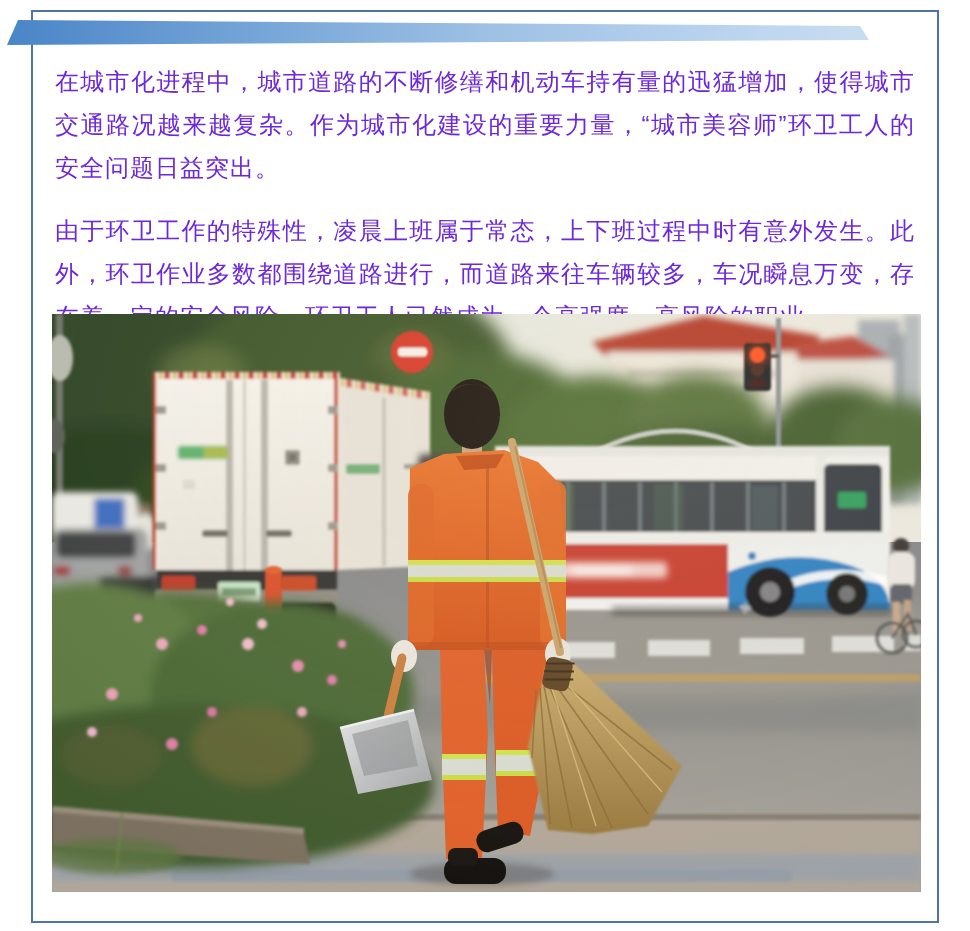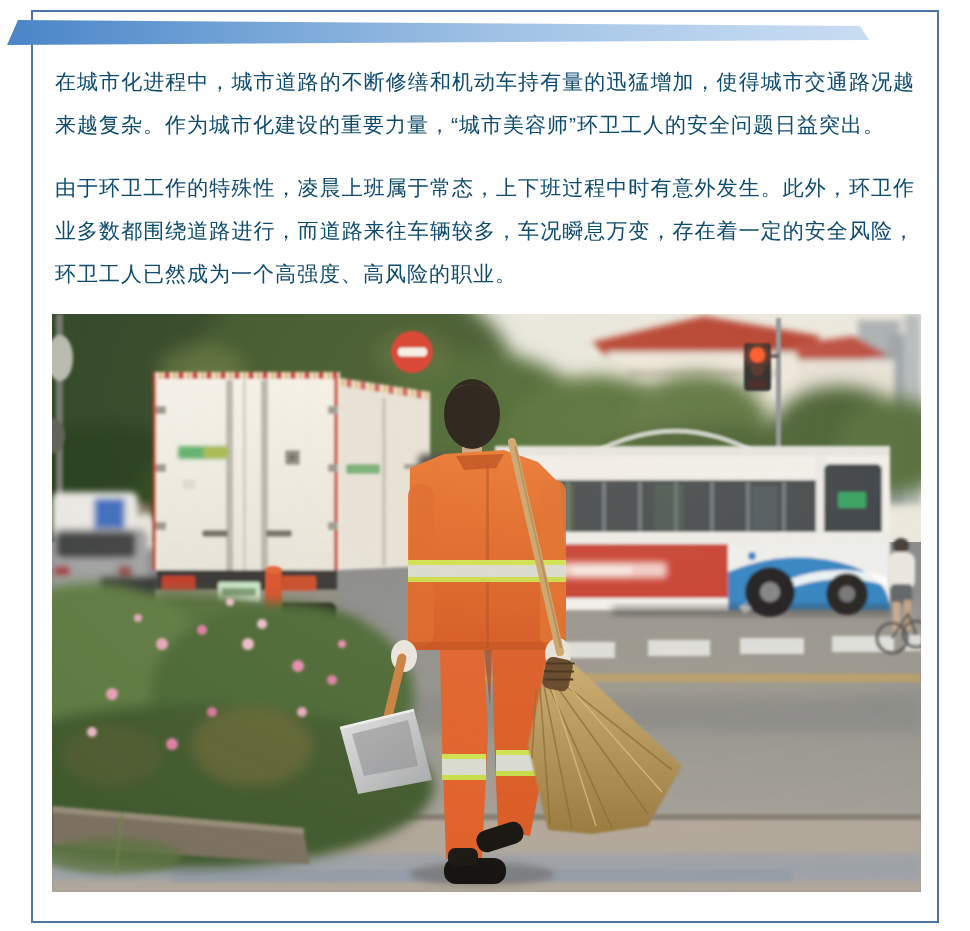--- a/index.html
+++ b/index.html
@@ -11,21 +11,21 @@
     position:absolute;left:31px;top:10px;width:908px;height:913px;
     border:2px solid #4e74a6;box-sizing:border-box;background:transparent;
   }
   .accent-bar{
     position:absolute;left:7px;top:19px;width:862px;height:26px;
     background:linear-gradient(90deg,#4a85c8 0%,#6fa1d5 25%,#9dc0e4 55%,#bcd5ef 85%,#c9dcf1 100%);
     clip-path:polygon(11px 1px,853px 7px,862px 21px,0px 26px);
   }
   .article{
     position:absolute;left:55px;top:60px;width:860px;
-    color:#0c4a6e;font-size:21px;line-height:43px;letter-spacing:1px;
+    color:#6d28d9;font-size:24px;line-height:43px;letter-spacing:1px;
     text-align:justify;
   }
   .article p{margin:0 0 20px 0;}
   .photo{
     position:absolute;left:52px;top:314px;width:869px;height:578px;
     overflow:hidden;background:#9a9d98;
   }
   .photo svg{display:block;width:869px;height:578px;}
 </style>
 </head>

